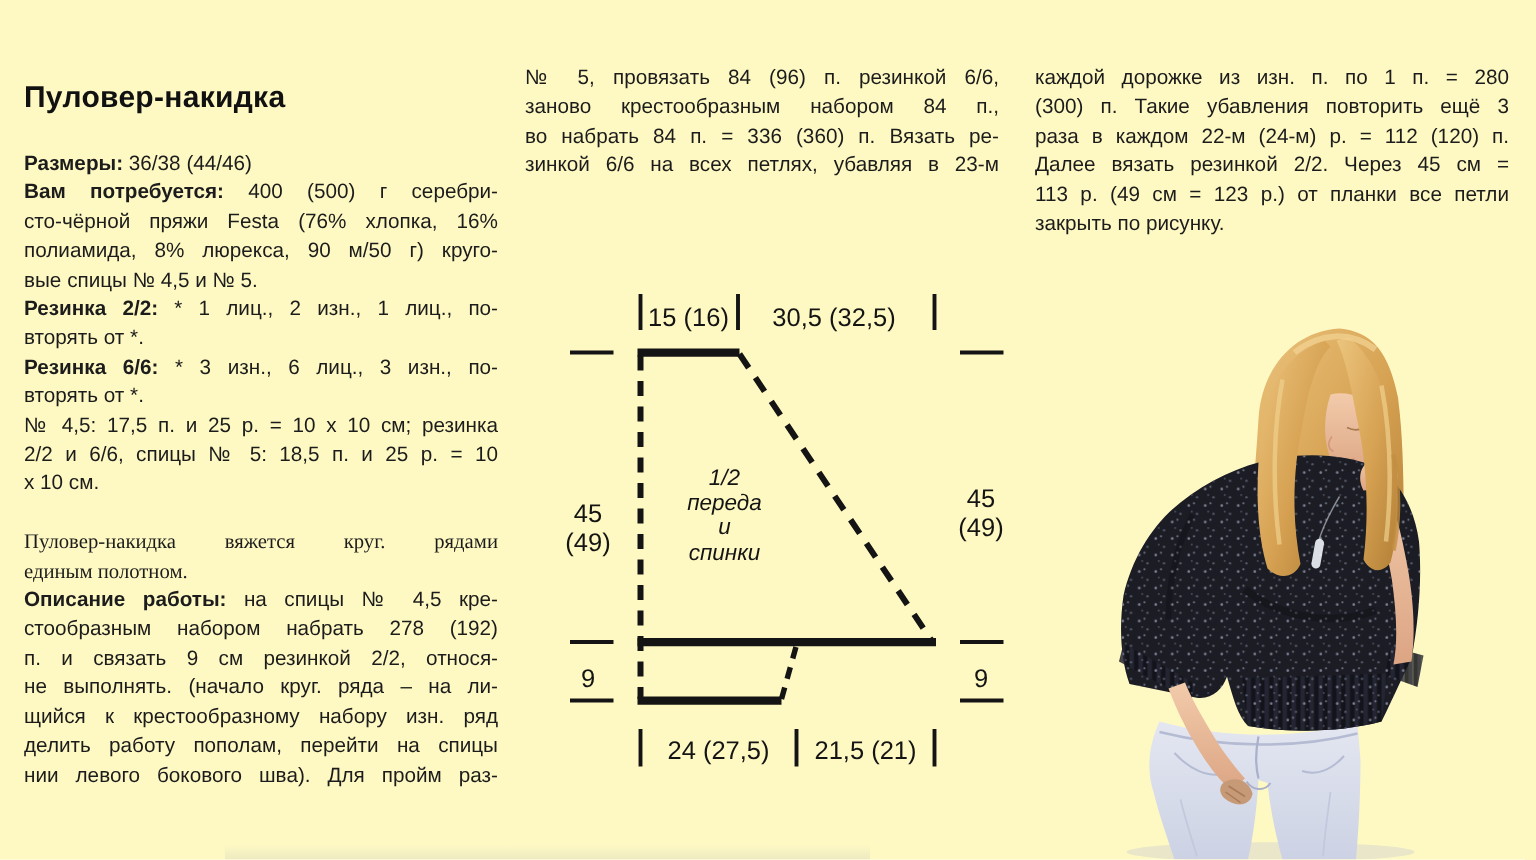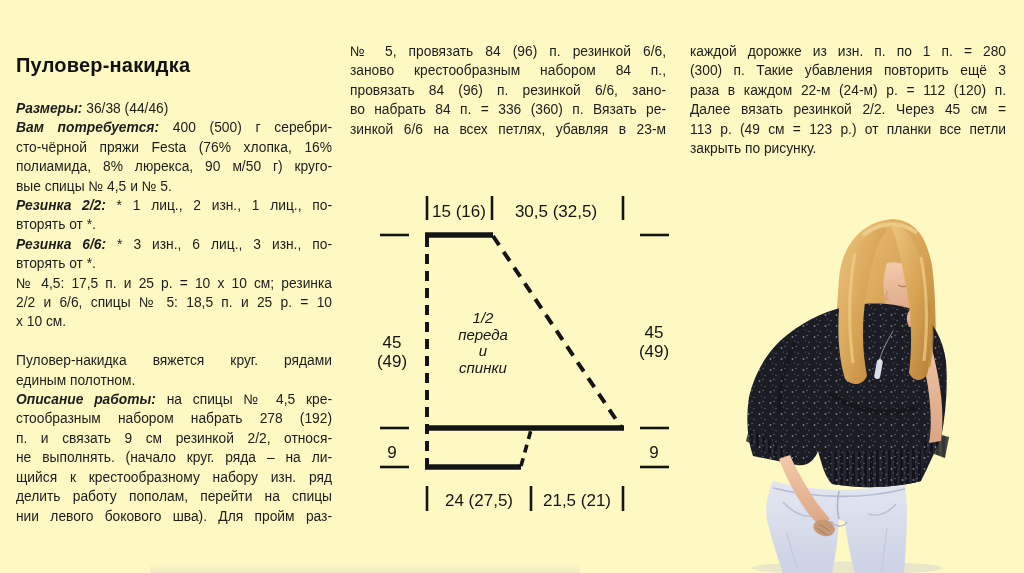--- a/index.html
+++ b/index.html
@@ -12,24 +12,24 @@
   .page{position:absolute;inset:0;background:#fef9c3;}
   .title{
     position:absolute;left:16px;top:54px;
     font-size:20px;font-weight:700;letter-spacing:.2px;color:#111;
   }
   .col{position:absolute;width:316px;font-size:13.8px;line-height:19.4px;color:#1c1c1c;}
   .col-left{left:16px;top:99px;}
   .col-mid{left:350px;top:42px;}
   .col-right{left:690px;top:42px;}
   .para{margin:0;}
-  .para.gap{margin-top:19.4px;}
+  .para.gap{margin-top:19.4px;font-family:Liberation Serif, serif;}
   .line{text-align:justify;text-align-last:justify;}
   .line.last{text-align-last:left;}
-  .b{font-weight:700;font-style:italic;}
+  .b{font-weight:700;}
   .diagram{position:absolute;left:352px;top:190px;width:320px;height:330px;}
   .diagram text{fill:#141414;font-family:"Liberation Sans","DejaVu Sans",sans-serif;}
   .dim{font-size:17px;}
   .center-note{font-size:15px;font-style:italic;}
   .photo{position:absolute;left:735px;top:213px;width:290px;height:360px;}
   .bottom-smudge{
     position:absolute;left:150px;bottom:0;width:430px;height:10px;
     background:linear-gradient(to top, rgba(175,175,188,.20), rgba(175,175,188,0));
     pointer-events:none;
   }
@@ -75,21 +75,20 @@
         <div class="line"><span>не выполнять. (начало круг. ряда – на ли-</span></div>
         <div class="line"><span>щийся к крестообразному набору изн. ряд</span></div>
         <div class="line"><span>делить работу пополам, перейти на спицы</span></div>
         <div class="line"><span>нии левого бокового шва). Для пройм раз-</span></div>
       </div>
     </div>
   <div class="col col-mid">
       <div class="para">
         <div class="line"><span>№ 5, провязать 84 (96) п. резинкой 6/6,</span></div>
         <div class="line"><span>заново крестообразным набором 84 п.,</span></div>
-        <div class="line"><span>провязать 84 (96) п. резинкой 6/6, зано-</span></div>
         <div class="line"><span>во набрать 84 п. = 336 (360) п. Вязать ре-</span></div>
         <div class="line"><span>зинкой 6/6 на всех петлях, убавляя в 23-м</span></div>
       </div>
     </div>
   <div class="col col-right">
       <div class="para">
         <div class="line"><span>каждой дорожке из изн. п. по 1 п. = 280</span></div>
         <div class="line"><span>(300) п. Такие убавления повторить ещё 3</span></div>
         <div class="line"><span>раза в каждом 22-м (24-м) р. = 112 (120) п.</span></div>
         <div class="line"><span>Далее вязать резинкой 2/2. Через 45 см =</span></div>

